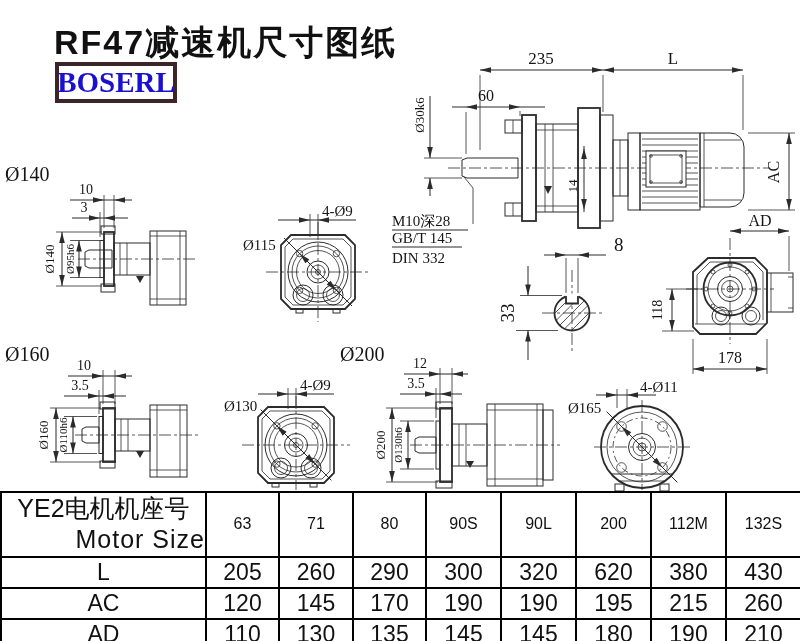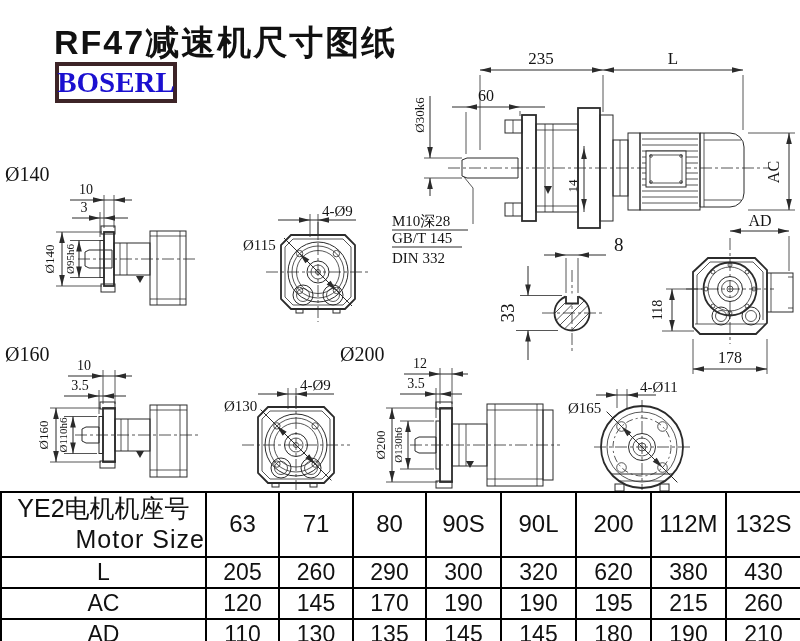--- a/index.html
+++ b/index.html
@@ -26,21 +26,21 @@
   .t15{font-size:15px;} .t16{font-size:16px;} .t17{font-size:17px;}
   .t19{font-size:19px;} .t20{font-size:20px;}
   .mid{text-anchor:middle;}
   
   .dimtable{position:absolute;left:0;top:491px;width:800px;border-collapse:collapse;
             table-layout:fixed;}
   .dimtable td{border:2px solid #000;text-align:center;vertical-align:middle;
                color:#111;padding:0;overflow:hidden;}
   .hcell{height:58px;font-size:25px;line-height:1.25;}
   .hcell .en{font-family:Liberation Sans, sans-serif;letter-spacing:1px;text-align:right;}
-  .szcell{font-size:24px;}
+  .szcell{font-size:16px;}
   .drow td{height:29px;font-size:23px;}
 </style>
 </head>
 <body>
 
 <div id="stage">
 
   <div class="title">RF47减速机尺寸图纸</div>
   <div class="logo">
     <span>BOSERL</span>

